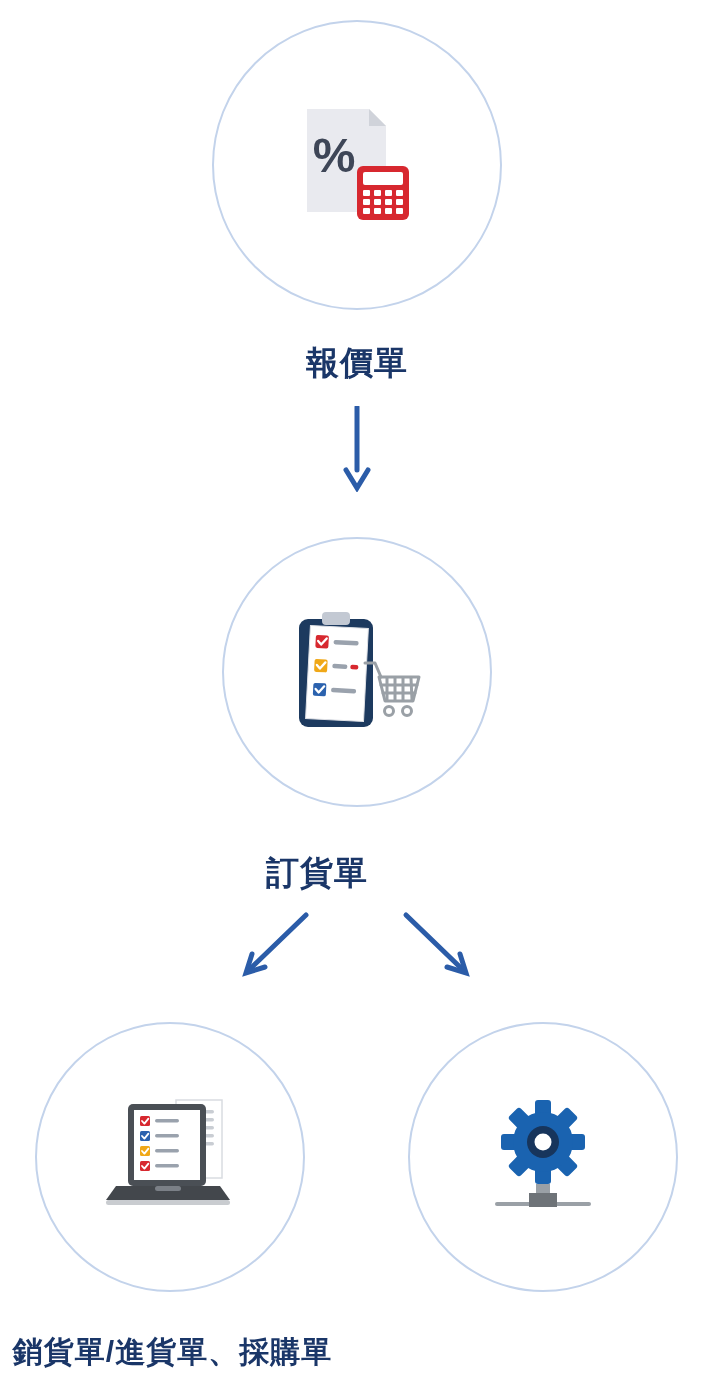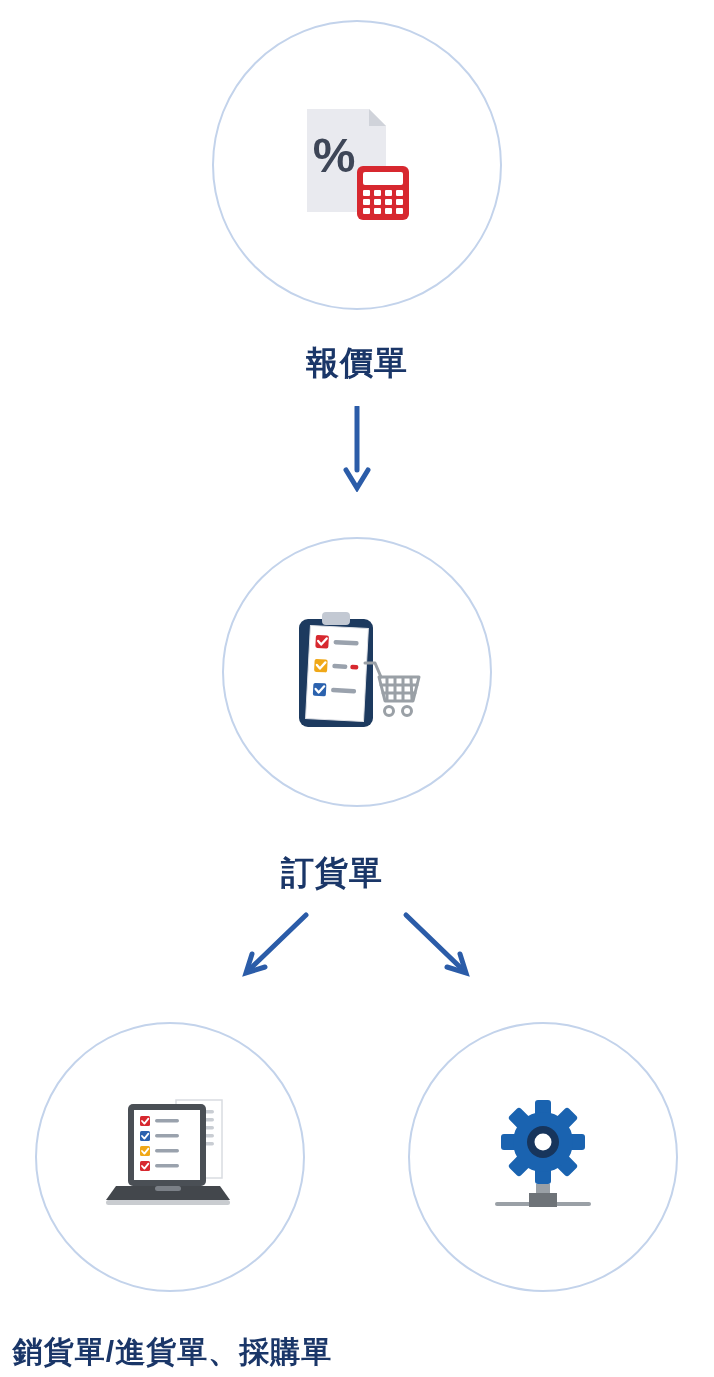--- a/index.html
+++ b/index.html
@@ -31,21 +31,21 @@
   .node-label {
     position: absolute;
     text-align: center;
     font-weight: bold;
     color: #1a3668;
     letter-spacing: 1px;
     line-height: 1.1;
     white-space: nowrap;
   }
   .l-quotation  { left: 0;     top: 345px;  width: 714px; font-size: 33px; }
-  .l-order      { left: 15px;     top: 855px;  width: 634px; font-size: 33px; }
+  .l-order      { left: 0;     top: 855px;  width: 634px; font-size: 33px; }
   .l-sales      { left: 0;     top: 1335px; width: 345px; font-size: 30px; }
   .l-production { left: 370px; top: 1335px; width: 344px; font-size: 30px; }
 
   .arrow-svg { position: absolute; }
   .a-down  { left: 342px; top: 406px; }
   .a-left  { left: 234px; top: 908px; }
   .a-right { left: 398px; top: 908px; }
 
   svg text { font-family: "Liberation Sans", "DejaVu Sans", sans-serif; }
 </style>

